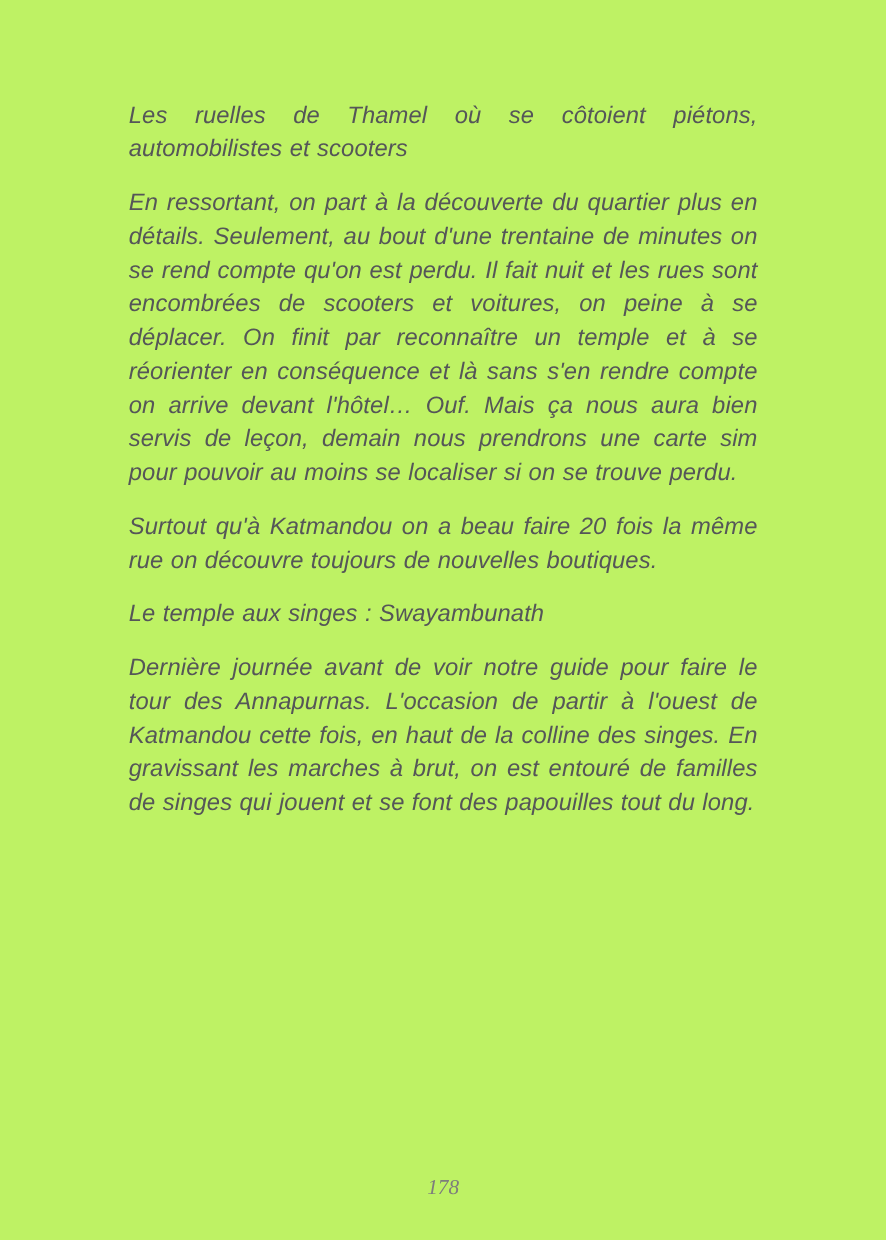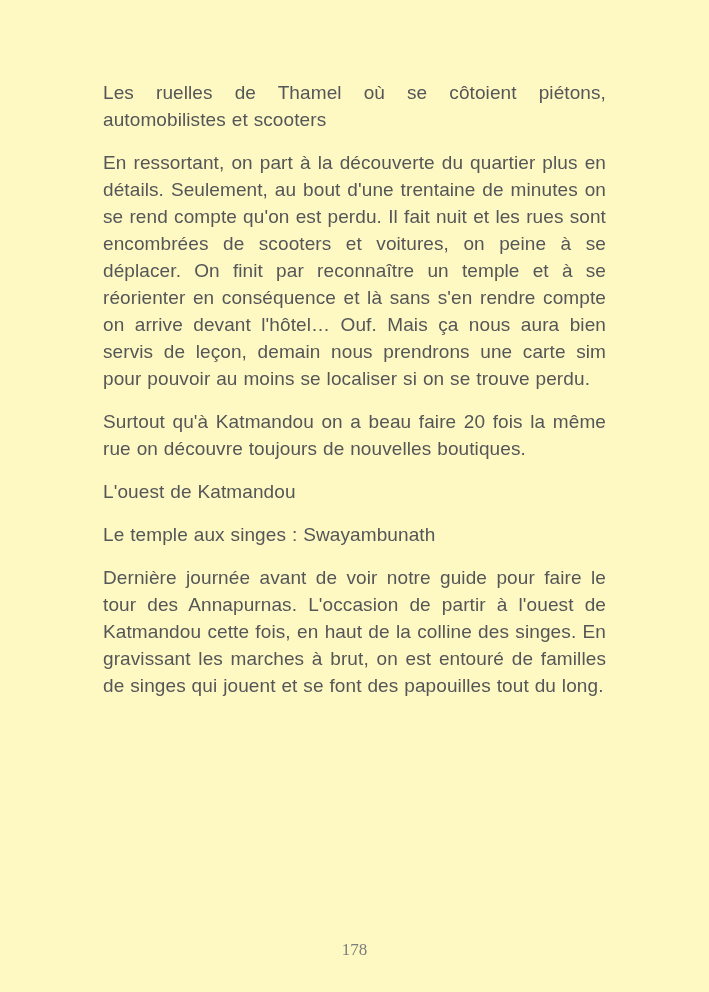--- a/index.html
+++ b/index.html
@@ -4,23 +4,24 @@
 <style>
   html, body {
     margin: 0;
     padding: 0;
     background: #ffffff;
   }
   .page {
     position: relative;
     width: 709px;
     height: 992px;
-    background: #fef9c3;
+    background: #bef264;
     overflow: hidden;
     font-family: "Liberation Sans", "DejaVu Sans", sans-serif;
+    font-style: italic;
   }
   .content {
     position: absolute;
     top: 79px;
     left: 103px;
     width: 503px;
   }
   .content p {
     margin: 0 0 16px 0;
     font-size: 19px;
@@ -42,18 +43,17 @@
   }
 </style>
 </head>
 <body>
 
 <div class="page">
   <div class="content">
     <p>Les ruelles de Thamel où se côtoient piétons, automobilistes et scooters</p>
     <p>En ressortant, on part à la découverte du quartier plus en détails. Seulement, au bout d'une trentaine de minutes on se rend compte qu'on est perdu. Il fait nuit et les rues sont encombrées de scooters et voitures, on peine à se déplacer. On finit par reconnaître un temple et à se réorienter en conséquence et là sans s'en rendre compte on arrive devant l'hôtel… Ouf. Mais ça nous aura bien servis de leçon, demain nous prendrons une carte sim pour pouvoir au moins se localiser si on se trouve perdu.</p>
     <p>Surtout qu'à Katmandou on a beau faire 20 fois la même rue on découvre toujours de nouvelles boutiques.</p>
-    <p>L'ouest de Katmandou</p>
     <p>Le temple aux singes : Swayambunath</p>
     <p>Dernière journée avant de voir notre guide pour faire le tour des Annapurnas. L'occasion de partir à l'ouest de Katmandou cette fois, en haut de la colline des singes. En gravissant les marches à brut, on est entouré de familles de singes qui jouent et se font des papouilles tout du long.</p>
   </div>
   <div class="page-number">178</div>
 </div>
 
 </body></html>

